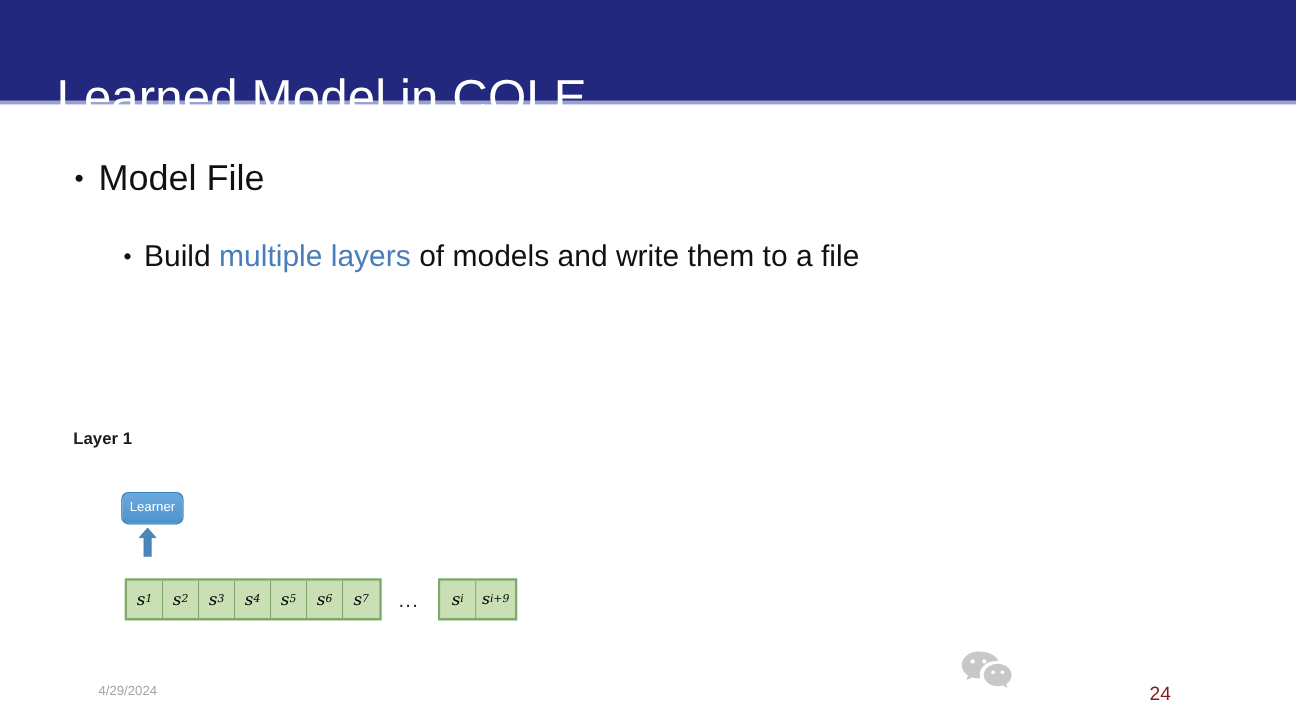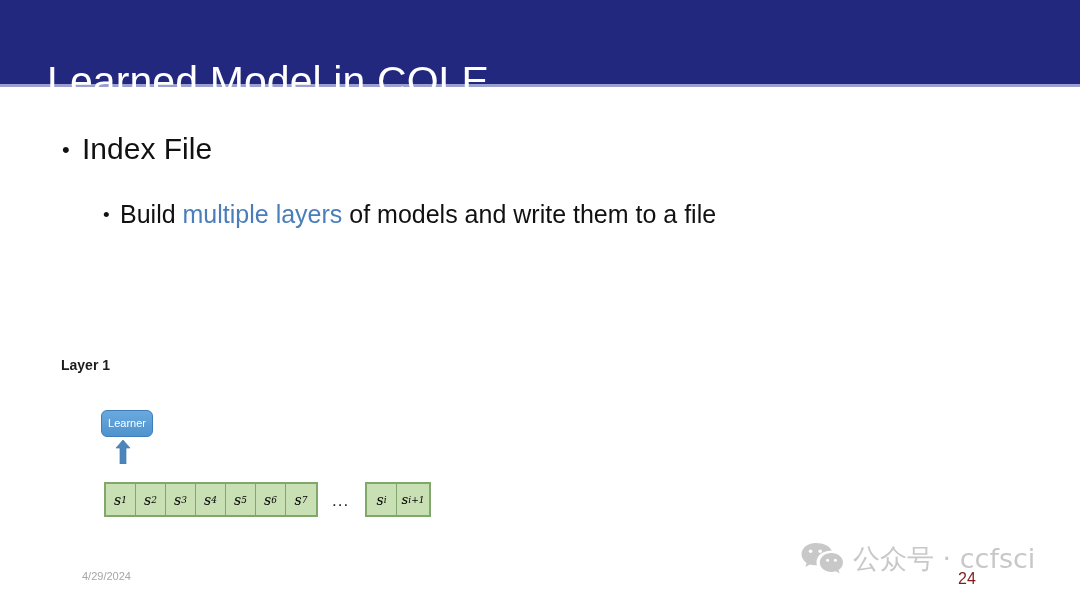--- a/index.html
+++ b/index.html
@@ -200,21 +200,21 @@
   }
   .watermark .wm-icon { width: 44px; height: 36px; display: block; }
 </style>
 </head>
 <body>
 
 <div class="title-banner"></div>
 <div class="title-underline"></div>
 <div class="slide-title">Learned Model in COLE</div>
 
-<div class="bullet-l1"><span class="dot">•</span><span>Index File</span></div>
+<div class="bullet-l1"><span class="dot">•</span><span>Model File</span></div>
 
 <div class="bullet-l2"><span class="dot">•</span><span>Build </span><span class="hl-blue">multiple layers</span><span> of models and write them to a file</span></div>
 
 <div class="layer-label">Layer 1</div>
 
 <div class="learner-box">Learner</div>
 
 <svg class="arrow-up" viewBox="0 0 16 24" xmlns="http://www.w3.org/2000/svg">
   <polygon points="8,0 15,8 11,8 11,24 5,24 5,8 1,8" fill="#4e85b8" stroke="#3d7eb8" stroke-width="0.7"></polygon>
 </svg>
@@ -251,31 +251,30 @@
       </div>
     </div>
   <div class="seg-ellipsis">...</div>
   <div class="seg-group right" id="seg-right">
       <div class="seg-cell">
         <span>s</span>
         <sub>i</sub>
       </div>
       <div class="seg-cell wide">
         <span>s</span>
-        <sub>i+1</sub>
+        <sub>i+9</sub>
       </div>
     </div>
 </div>
 
 <div class="footer-date">4/29/2024</div>
 <div class="page-number">24</div>
 
 <div class="watermark">
   <svg class="wm-icon" viewBox="0 0 44 36" xmlns="http://www.w3.org/2000/svg">
     <path d="M15.5 2C7.5 2 1.5 7.2 1.5 13.3c0 3.5 2 6.6 5.1 8.6l-1.3 4 4.6-2.4c1.7.5 3.6.8 5.6.8.5 0 1 0 1.5-.07-.3-1-.5-2-.5-3.1 0-6.3 6.1-11.4 13.7-11.4.5 0 1 .02 1.5.07C30.4 5.2 23.6 2 15.5 2z" fill="#c8c8c8"></path>
     <circle cx="10.6" cy="10.2" r="1.8" fill="#ffffff"></circle>
     <circle cx="20.2" cy="10.2" r="1.8" fill="#ffffff"></circle>
     <path d="M43 21.5c0-5.2-5.2-9.4-11.6-9.4S19.8 16.3 19.8 21.5c0 5.2 5.2 9.4 11.6 9.4 1.5 0 3-.22 4.3-.62l3.9 2-1.1-3.3c2.8-1.7 4.5-4.4 4.5-7.5z" fill="#c8c8c8"></path>
     <circle cx="27.6" cy="19.2" r="1.5" fill="#ffffff"></circle>
     <circle cx="35.4" cy="19.2" r="1.5" fill="#ffffff"></circle>
   </svg>
-  <span class="wm-text">公众号 · ccfsci</span>
 </div>
 
 </body></html>

